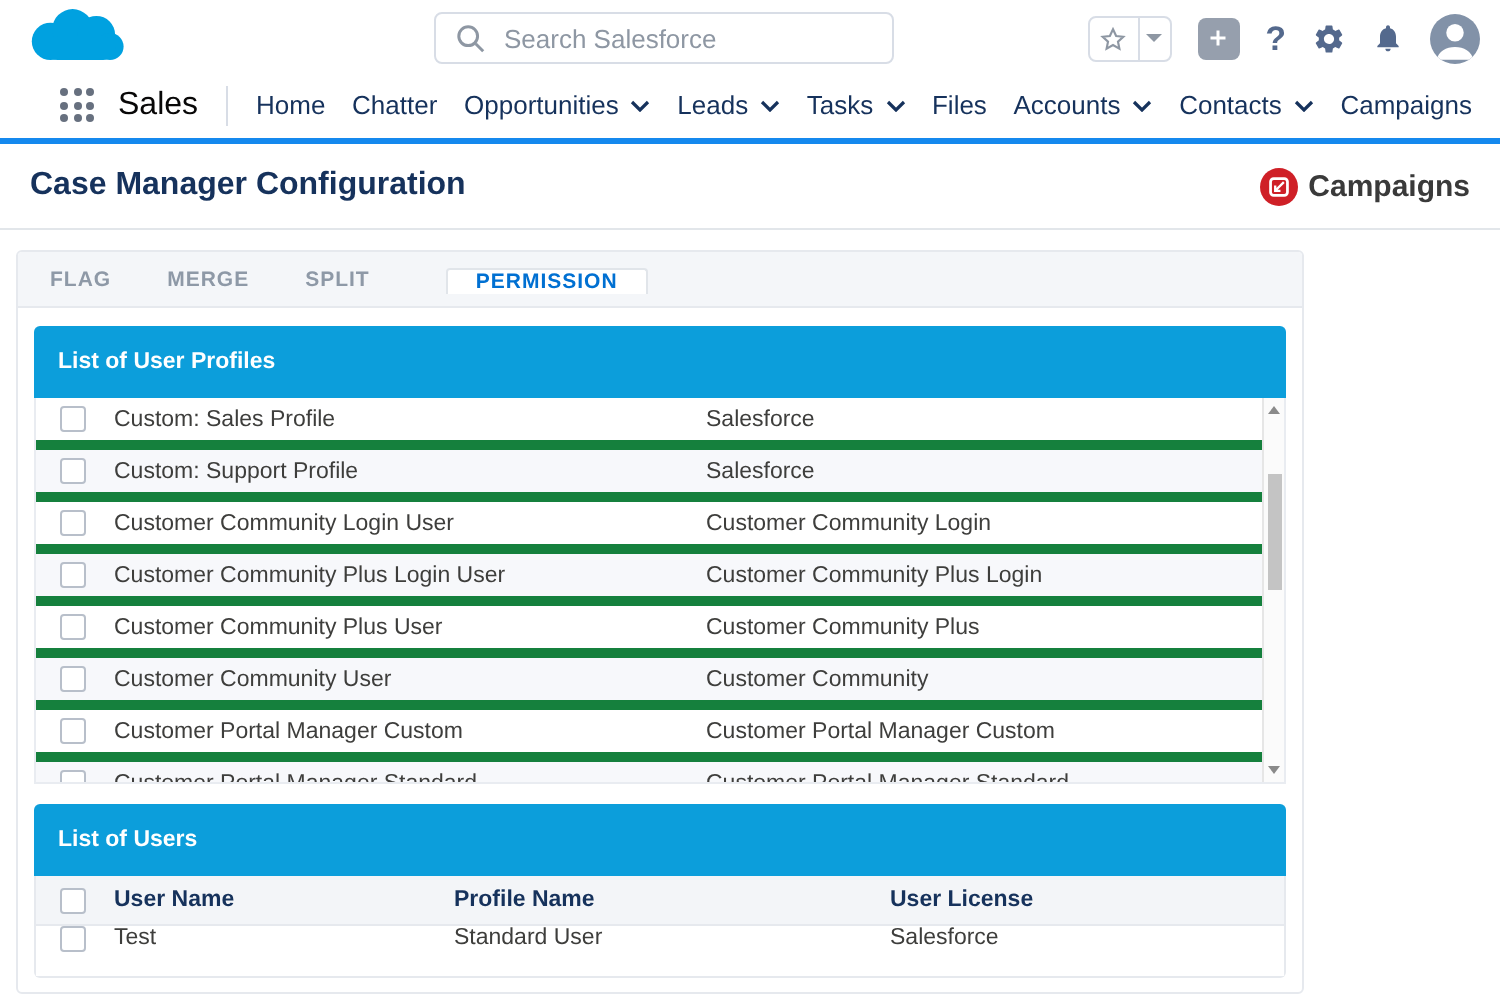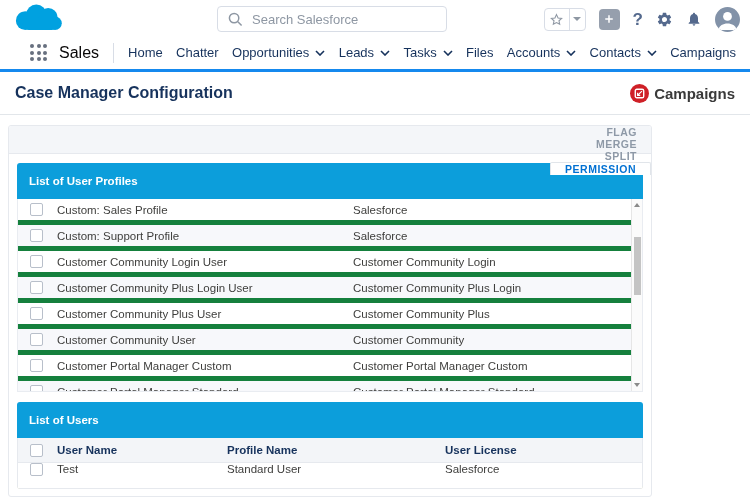--- a/index.html
+++ b/index.html
@@ -39,23 +39,23 @@
 
   
   .title-row{ height:43px; display:flex; align-items:center; padding:0 15px 0 15px; border-bottom:1px solid #e2e6ea; background:#fff; }
   .page-title{ font-size:16px; font-weight:bold; color:#16325c; }
   .brand{ margin-left:auto; display:flex; align-items:center; gap:5px; }
   .brand-mark{ color:var(--brand-red); line-height:0; }
   .brand-name{ font-size:15px; color:#3a3a3a; font-weight:600; }
 
   
   .card{ margin:10px 0 0 8px; width:644px; height:372px; border:1px solid #e6e9ee; border-radius:3px; background:#fff; overflow:hidden; }
-  .tab-strip{ height:28px; background:#f4f6f9; border-bottom:1px solid #e6e9ee; display:flex; align-items:flex-end; padding-left:2px;flex-direction:column; }
+  .tab-strip{ height:28px; background:#f4f6f9; border-bottom:1px solid #e6e9ee; display:flex; align-items:center; padding-left:2px; }
   .tab{ display:flex; align-items:center; padding:0 14px; font-size:10.5px; font-weight:bold; letter-spacing:.5px; color:#8e99a7; cursor:pointer; }
-  .tab.active{ background:#fff; color:#0070d2; border:1px solid #e1e5ea; border-bottom:none; margin-bottom:-1px; border-radius:2px 2px 0 0; }
+  .tab.active{ background:#fff; color:#0070d2; border:1px solid #e1e5ea; border-bottom:none; margin-bottom:-1px; border-radius:2px 2px 0 0;margin-left:24px; }
   .content{ padding:9px 8px 0 8px; }
 
   .section-header{ height:22px; background:var(--section-bg); border-radius:3px 3px 0 0; color:#fff; font-size:11.5px; font-weight:bold; display:flex; align-items:center; padding:18px 12px; }
 
   
   .profiles-viewport{ position:relative; height:193px; overflow:hidden; border:1px solid #e9ecf1; border-top:none; background:#fff; }
   .p-row{ height:26px; display:flex; align-items:center; border-bottom:5px solid #15803d; background:#fff; padding-left:12px; }
   .p-row.alt{ background:#f7f8fb; }
   .cb{ width:13px; height:13px; border:1px solid #b8bfca; border-radius:2px; background:#fff; flex:none; cursor:pointer; }
   .p-row .cell{ font-size:11.5px; color:#3e3e3c; }

